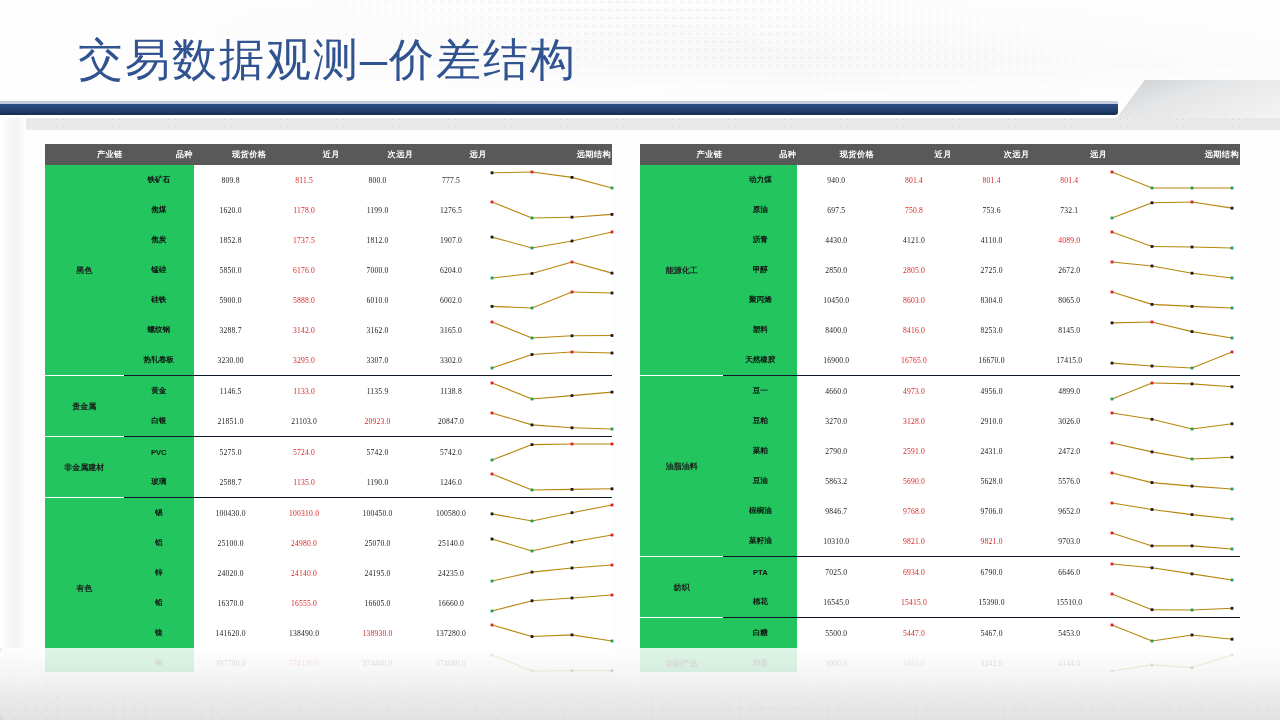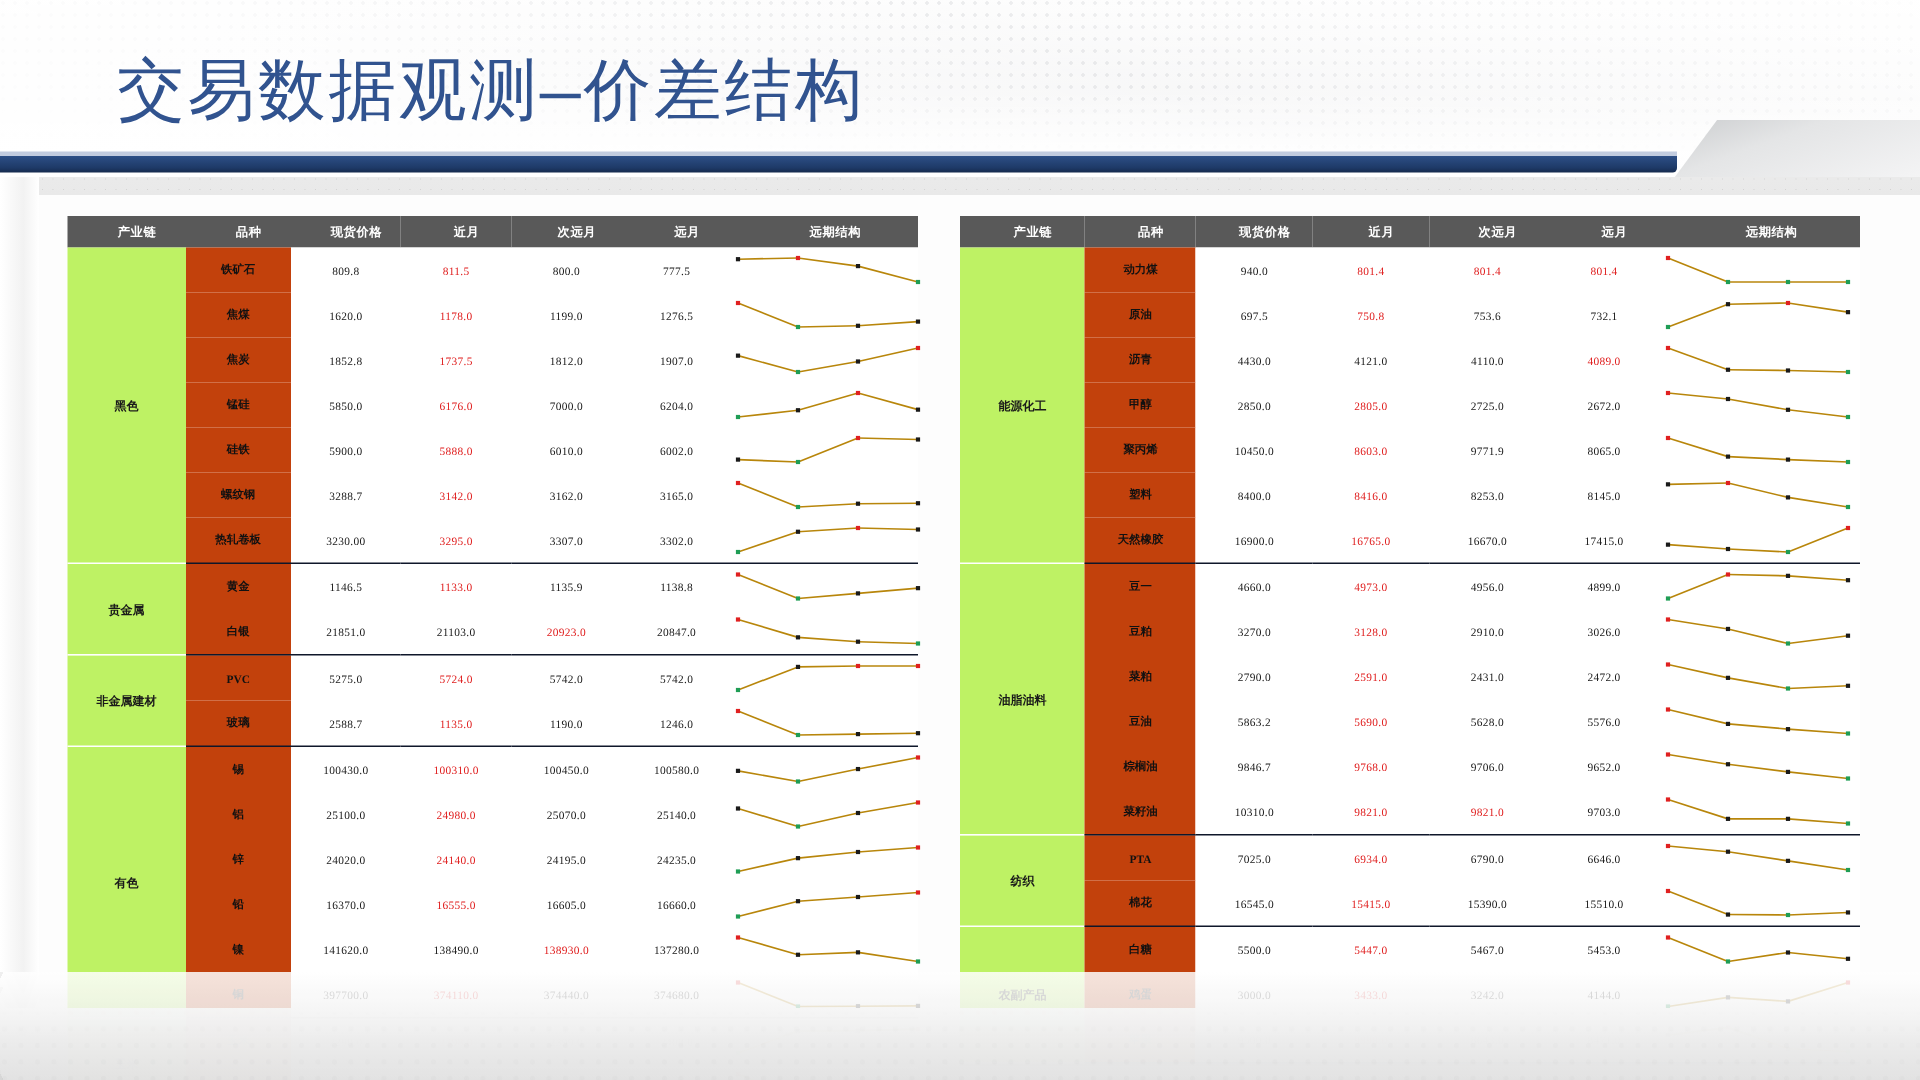--- a/index.html
+++ b/index.html
@@ -69,35 +69,35 @@
     background:#ffffff;
     box-shadow:0 0 0 0 rgba(0,0,0,0);
     font-size:7.2px;
   }
   #tbl-left{left:45px;top:144px;width:567px;}
   #tbl-right{left:640px;top:144px;width:600px;}
 
   table{border-collapse:collapse;width:100%;table-layout:fixed;}
   thead th{
     background:#595959;color:#ffffff;font-size:8.2px;font-weight:bold;
-    height:19px;text-align:center;vertical-align:middle;
+    height:19px;text-align:right;vertical-align:middle;
     letter-spacing:.4px;
     padding-left:15px;
   }
   tbody td{
     height:28px;text-align:center;vertical-align:middle;
     font-size:7.4px;color:#1a1a1a;background:#ffffff;
     border:none;
   }
   tbody tr td.chain{
-    background:#bef264;color:#1a1a1a;font-weight:bold;font-size:8px;
+    background:#22c55e;color:#1a1a1a;font-weight:bold;font-size:8px;
     border-bottom:1px solid #ffffff;
     text-align:center;
   }
-  tbody td.variety{background:#c2410c;font-weight:bold;font-size:7.6px;color:#111;font-family:Liberation Serif, serif;}
+  tbody td.variety{background:#22c55e;font-weight:bold;font-size:7.6px;color:#111;}
   td.num{font-family:"Liberation Serif","DejaVu Serif",serif;font-size:7.6px;letter-spacing:.2px;}
   td.num.hi{color:#e02020;margin-top:32px;}
   td.spark{padding:0;background:#ffffff;}
   tr.group-end td{border-bottom:1px solid #0f172a;}
   .tbl .botline{height:2px;background:#7f7f7f;}
 
   svg.sparkline{display:block;}
 
   
   #source{
@@ -589,21 +589,21 @@
                 <rect x="42.6" y="7.6" width="2.8" height="2.8" fill="#1a1a1a"></rect>
                 <rect x="82.6" y="14.8" width="2.8" height="2.8" fill="#1a1a1a"></rect>
                 <rect x="122.6" y="19.6" width="2.8" height="2.8" fill="#1f9d55"></rect>
               </svg>
             </td>
           </tr>
           <tr>
             <td class="variety">聚丙烯</td>
             <td class="num">10450.0</td>
             <td class="num hi">8603.0</td>
-            <td class="num">9771.9</td>
+            <td class="num">8304.0</td>
             <td class="num">8065.0</td>
             <td class="spark">
               <svg class="sparkline" width="128" height="26" viewBox="0 0 128 26">
                 <line x1="4.0" y1="5.0" x2="44.0" y2="17.4" stroke="#b8860b" stroke-width="1.1"></line>
                 <line x1="44.0" y1="17.4" x2="84.0" y2="19.4" stroke="#b8860b" stroke-width="1.1"></line>
                 <line x1="84.0" y1="19.4" x2="124.0" y2="21.0" stroke="#b8860b" stroke-width="1.1"></line>
                 <rect x="2.6" y="3.6" width="2.8" height="2.8" fill="#e02020"></rect>
                 <rect x="42.6" y="16.0" width="2.8" height="2.8" fill="#1a1a1a"></rect>
                 <rect x="82.6" y="18.0" width="2.8" height="2.8" fill="#1a1a1a"></rect>
                 <rect x="122.6" y="19.6" width="2.8" height="2.8" fill="#1f9d55"></rect>

